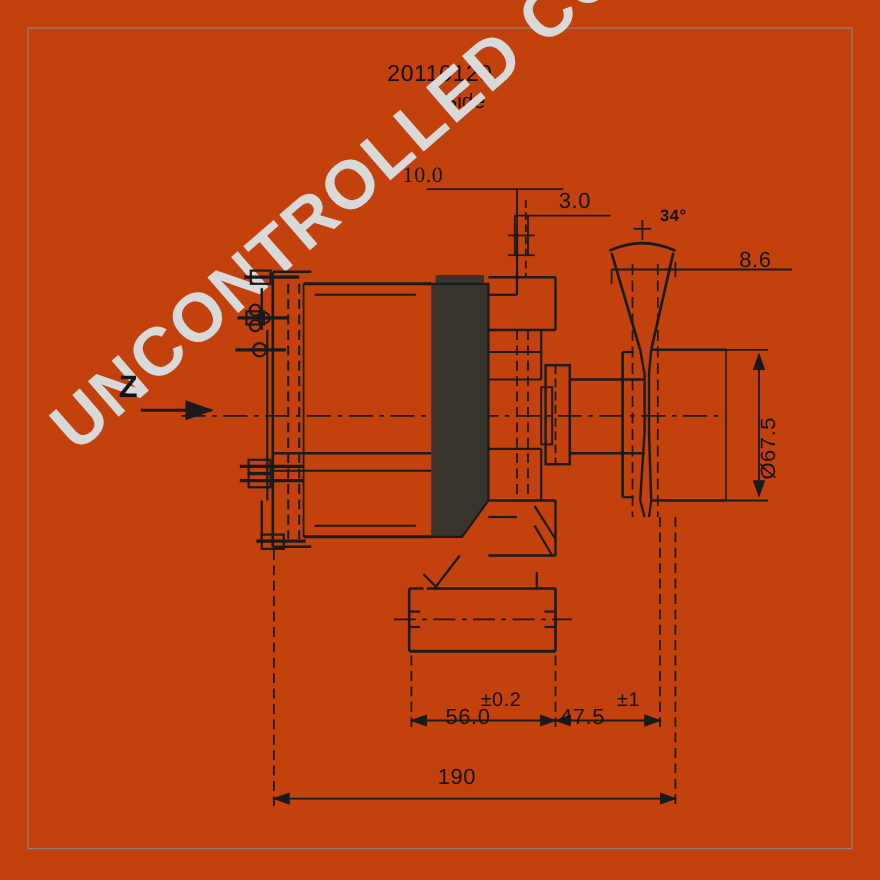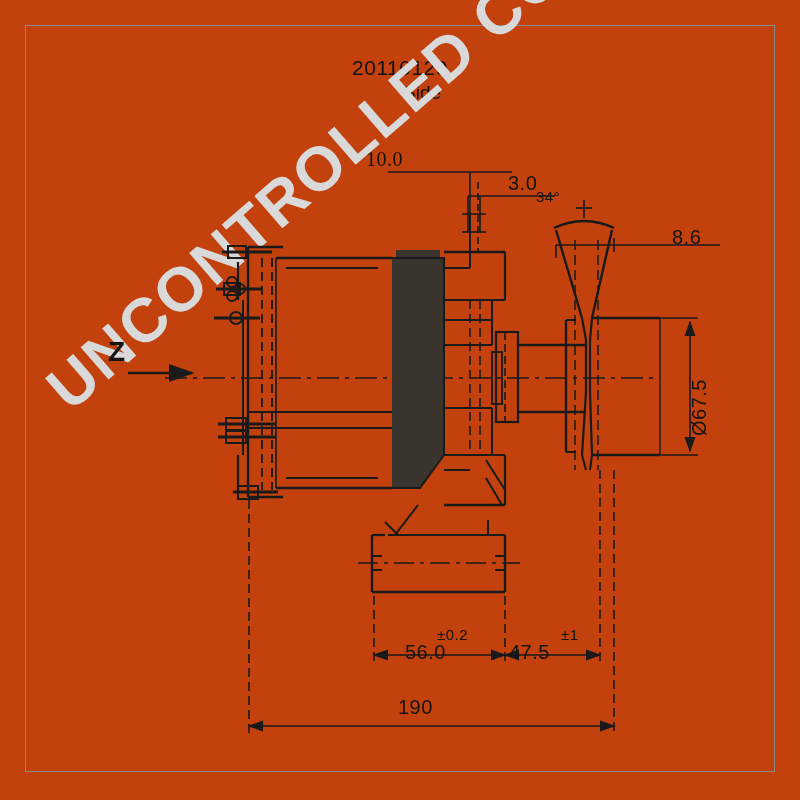--- a/index.html
+++ b/index.html
@@ -75,21 +75,21 @@
   
   .dim {
     position: absolute;
     font-size: 20px;
     color: #141414;
     white-space: nowrap;
     letter-spacing: 0.5px;
     pointer-events: none;
   }
   .dim.small {
-    font-size: 15px;
+    font-size: 18px;
   }
   .dim.vert {
     transform: rotate(-90deg);
     transform-origin: left top;
   }
   .dim.zlabel {
     font-size: 28px;
     font-weight: 600;
   }
   .dim.angle {
@@ -332,21 +332,21 @@
 
     </g>
   </svg>
 
   <div class="dim zlabel" style="left:108px; top:336px;">Z</div>
 
   <div class="dim" style="left:366px; top:148px;font-family:Liberation Serif, serif;">10.0</div>
 
   <div class="dim" style="left:508px; top:172px;">3.0</div>
 
-  <div class="dim angle" style="left:536px; top:188px;">34°</div>
+  <div class="dim angle" style="left:600px; top:188px;font-weight:bold;">34°</div>
 
   <div class="dim" style="left:672px; top:226px;">8.6</div>
 
   <div class="dim vert" style="left:688px; top:436px;">Ø67.5</div>
 
   <div class="dim small" style="left:437px; top:626px;">±0.2</div>
   <div class="dim" style="left:405px; top:641px;">56.0</div>
 
   <div class="dim small" style="left:561px; top:626px;">±1</div>
   <div class="dim" style="left:509px; top:641px;">47.5</div>

